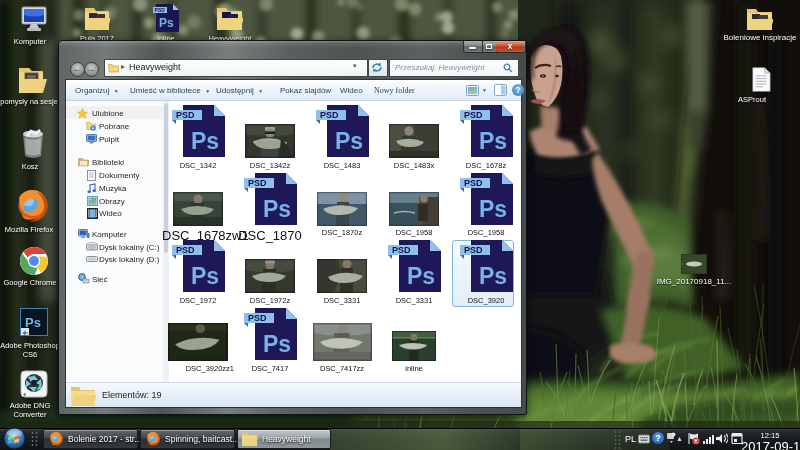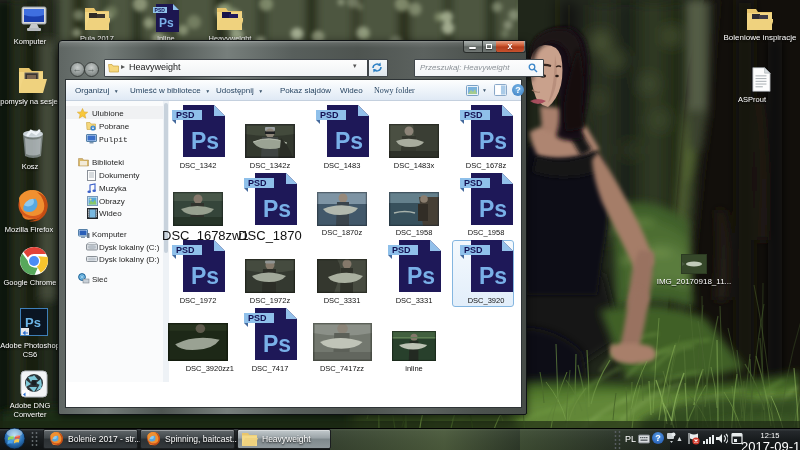--- a/index.html
+++ b/index.html
@@ -463,21 +463,21 @@
     <div class="abs" style="left:24px;top:2px;font-size:9px;color:#1a1a1a;">Heavyweight</div>
     <div class="abs" style="left:248px;top:2px;font-size:7px;color:#555;">▾</div>
   </div>
   <div class="abs" style="left:309px;top:18px;width:18px;height:16px;background:linear-gradient(180deg,#f5f8fa,#dde6ec);border:1px solid #40464a;border-radius:1px;"></div>
       <svg class="abs" style="left:312px;top:21px" width="12" height="11" viewBox="0 0 12 11">
         <path d="M2,6 a4,4 0 0 1 7,-2.5" fill="none" stroke="#2a7fc4" stroke-width="1.5"></path>
         <path d="M9.5,0.5 l0.3,3.6 -3.5,-0.8 Z" fill="#2a7fc4"></path>
         <path d="M10,5 a4,4 0 0 1 -7,2.5" fill="none" stroke="#2a7fc4" stroke-width="1.5"></path>
         <path d="M2.5,10.5 l-0.3,-3.6 3.5,0.8 Z" fill="#2a7fc4"></path>
       </svg>
-  <div class="abs" style="left:330px;top:18px;width:128px;height:16px;background:linear-gradient(180deg,#fdfdfd,#f2f5f7);border:1px solid #40464a;border-radius:1px;margin-left:25px;">
+  <div class="abs" style="left:330px;top:18px;width:128px;height:16px;background:linear-gradient(180deg,#fdfdfd,#f2f5f7);border:1px solid #40464a;border-radius:1px;">
     <div class="abs" style="left:5px;top:3px;font-size:8px;font-style:italic;color:#8a9096;">Przeszukaj: Heavyweight</div>
     <svg class="abs" style="left:113px;top:3px" width="10" height="10" viewBox="0 0 10 10">
           <circle cx="4" cy="4" r="2.8" fill="none" stroke="#3a85c8" stroke-width="1.3"></circle>
           <line x1="6.2" y1="6.2" x2="9" y2="9" stroke="#3a85c8" stroke-width="1.4"></line>
         </svg>
   </div>
 
   <div class="abs" style="left:6px;top:38px;width:457px;height:329px;background:#fff;border:1px solid #2e3436;box-sizing:border-box;">
 
     <div class="abs" style="left:0;top:0;width:455px;height:21px;background:linear-gradient(180deg,#fdfefe,#eef4fa 50%,#dfe9f5);border-bottom:1px solid #c4d0de;box-sizing:border-box;">
@@ -511,21 +511,21 @@
             <path d="M0.5,1.5 h3.5 l1,1.5 h4.5 v5.5 h-8.5 Z" fill="#f5d77c" stroke="#c8a23c" stroke-width="0.6"></path>
             <circle cx="7" cy="7" r="2.6" fill="#3a85d0"></circle>
             <path d="M7,5.6 v2.2 M6,6.9 l1,1 1,-1" stroke="#fff" stroke-width="0.8" fill="none"></path>
           </svg>
       <div class="abs" style="left:33px;top:21px;">Pobrane</div>
       <svg class="abs" style="left:20px;top:33px" width="11" height="10" viewBox="0 0 11 10">
             <rect x="0.5" y="0.5" width="10" height="7" rx="0.5" fill="#cfe2f2" stroke="#5580a8"></rect>
             <rect x="1.5" y="1.5" width="8" height="5" fill="#3a6fc8"></rect>
             <rect x="3.5" y="8" width="4" height="1.5" fill="#8098b0"></rect>
           </svg>
-      <div class="abs" style="left:33px;top:34px;font-family:Liberation Mono, monospace;">Pulpit</div>
+      <div class="abs" style="left:33px;top:34px;">Pulpit</div>
       <svg class="abs" style="left:12px;top:56px" width="11" height="10" viewBox="0 0 11 10">
             <path d="M0.5,1.5 h4 l1,1.5 h5 v6 h-10 Z" fill="#d8b868" stroke="#a8854a" stroke-width="0.5"></path>
             <rect x="2" y="4" width="7" height="4.5" fill="#f2ead8"></rect>
           </svg>
       <div class="abs" style="left:26px;top:57px;">Biblioteki</div>
       <svg class="abs" style="left:21px;top:69px" width="9" height="11" viewBox="0 0 9 11">
             <rect x="0.5" y="0.5" width="8" height="10" fill="#fdfdfd" stroke="#8a9098"></rect>
             <g stroke="#a0a8b0" stroke-width="0.8">
               <line x1="2" y1="3" x2="7" y2="3"></line>
               <line x1="2" y1="5" x2="7" y2="5"></line>
@@ -770,20 +770,28 @@
             <path d="M0,9 h50 v25 h-50 Z" fill="#28402c"></path>
             <circle cx="25" cy="7" r="4" fill="#84786a"></circle>
             <path d="M20,11 h10 v23 h-11 Z" fill="#232a22"></path>
             <path d="M8,16 q15,-5 32,0 q-4,5 -16,5 q-12,0 -16,-5 Z" fill="#bcc2b4"></path>
             <path d="M0,7.5 h50" stroke="#5e7e54" stroke-width="1.6"></path>
             <rect width="50" height="34" fill="none" stroke="#101a10" stroke-width="2.5" opacity="0.55"></rect>
           </svg>
 <div class="abs" style="left:209px;top:262.5px;width:72px;text-align:center;font-size:7.5px;color:#111;">inline</div>
 </div>
 
+    <div class="abs" style="left:0;top:302px;width:455px;height:25px;background:linear-gradient(180deg,#f6fafd,#e8f0f9 40%,#dce8f5);border-top:1px solid #cdd9e8;box-sizing:border-box;">
+      <svg class="abs" style="left:4px;top:1px" width="26" height="23" viewBox="0 0 26 23">
+            <path d="M1,3 h8 l2,3 h14 v16 h-24 Z" fill="#e8c56c"></path>
+            <path d="M1,7 h24 v15 h-24 Z" fill="#f6dd8c"></path>
+            <path d="M1,22 l4,-11 h22 l-4,11 Z" fill="#efd27e"></path>
+          </svg>
+      <div class="abs" style="left:36px;top:7px;font-size:9px;color:#1e1e1e;">Elementów: 19</div>
+    </div>
   </div>
 </div>
 
 <div id="taskbar" class="abs" style="left:0;top:428px;width:800px;height:22px;">
 <div class="abs" style="left:0;top:0;width:800px;height:22px;background:linear-gradient(180deg,#3c4144 0%,#24282b 12%,#181c1e 50%,#101314 100%);border-top:1px solid #000;box-sizing:border-box;"></div>
 <div class="abs" style="left:330px;top:1px;width:190px;height:21px;background:linear-gradient(90deg,rgba(82,100,66,0.55),rgba(110,132,82,0.6) 60%,rgba(70,88,56,0.5));"></div>
 <div class="abs" style="left:520px;top:1px;width:150px;height:21px;background:linear-gradient(90deg,rgba(95,118,72,0.55),rgba(48,60,42,0.35));"></div>
 <svg class="abs" style="left:3px;top:-1px" width="23" height="23" viewBox="0 0 23 23">
         <defs>
           <radialGradient id="orb" cx="0.5" cy="0.35" r="0.75">

